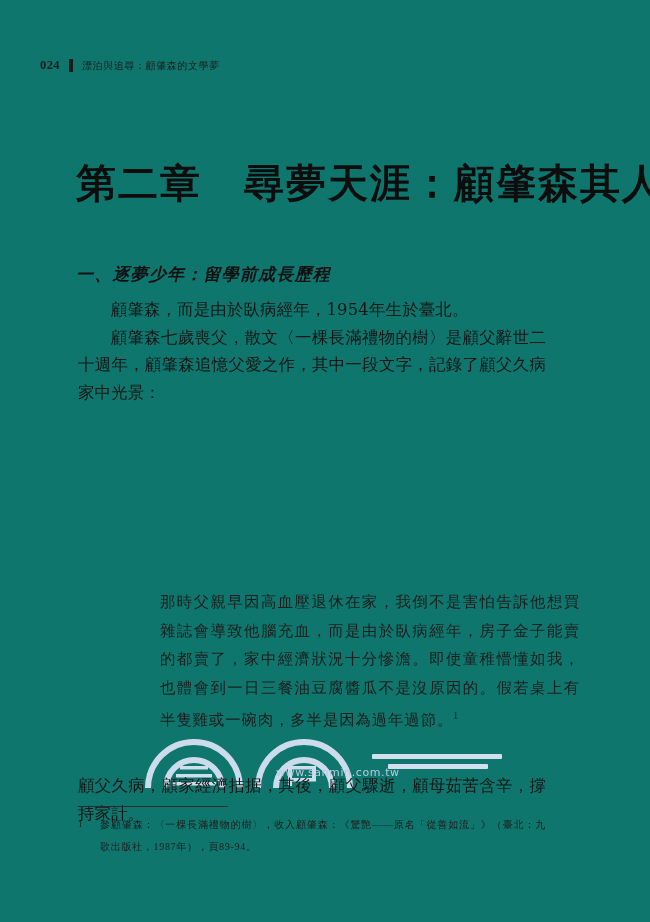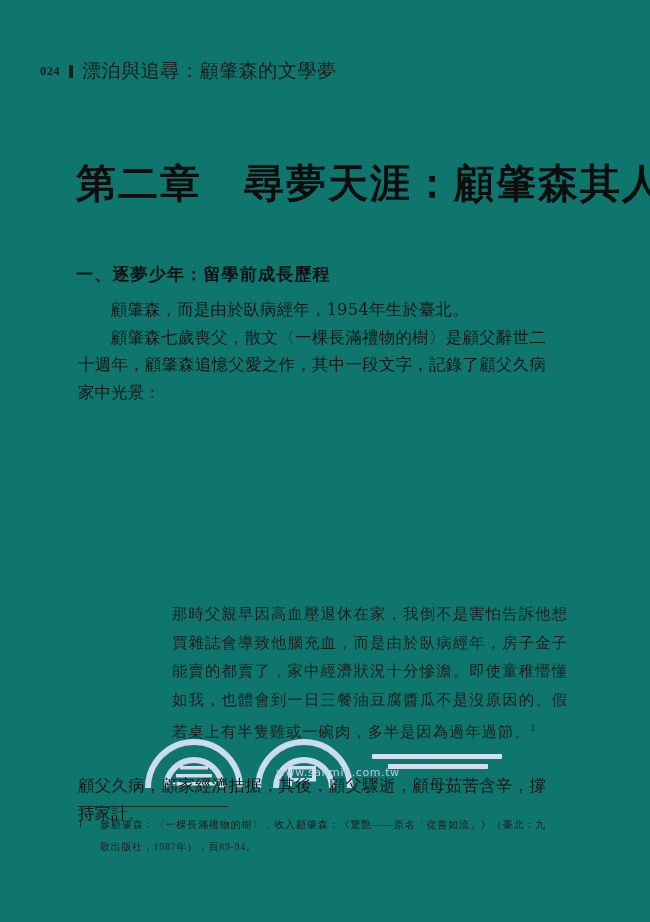--- a/index.html
+++ b/index.html
@@ -38,21 +38,21 @@
     color: #1c1c1c;
   }
   .head-rule {
     display: inline-block;
     width: 4px;
     height: 13px;
     background: #1c1c1c;
   }
   .head-title {
     font-family: "DejaVu Serif", "Liberation Serif", serif;
-    font-size: 19px;
+    font-size: 10px;
     letter-spacing: 0.6px;
     color: #1c1c1c;
   }
 
   
   .chapter-title {
     position: absolute;
     left: 76px;
     top: 129px;
     font-family: "DejaVu Serif", "Liberation Serif", serif;
@@ -67,20 +67,21 @@
   .section-heading {
     position: absolute;
     left: 76px;
     top: 249px;
     font-family: "DejaVu Sans", "Liberation Sans", sans-serif;
     font-weight: 700;
     font-size: 17px;
     letter-spacing: 1.2px;
     color: #111111;
     white-space: nowrap;
+    font-style: italic;
   }
 
   
   .body-block {
     position: absolute;
     left: 78px;
     top: 296px;
     width: 468px;
   }
   p.para {
@@ -95,21 +96,21 @@
   }
 
   
   .quote-block {
     position: absolute;
     left: 120px;
     top: 572px;
     width: 420px;
   }
   p.quote-para {
-    margin: 12px;
+    margin: 0;
     font-family: "Liberation Serif", "DejaVu Serif", serif;
     font-size: 15.4px;
     line-height: 28.6px;
     text-align: justify;
     letter-spacing: 0.9px;
     color: #1d1d1d;
   }
   .fn-ref {
     font-size: 9.5px;
     vertical-align: super;

